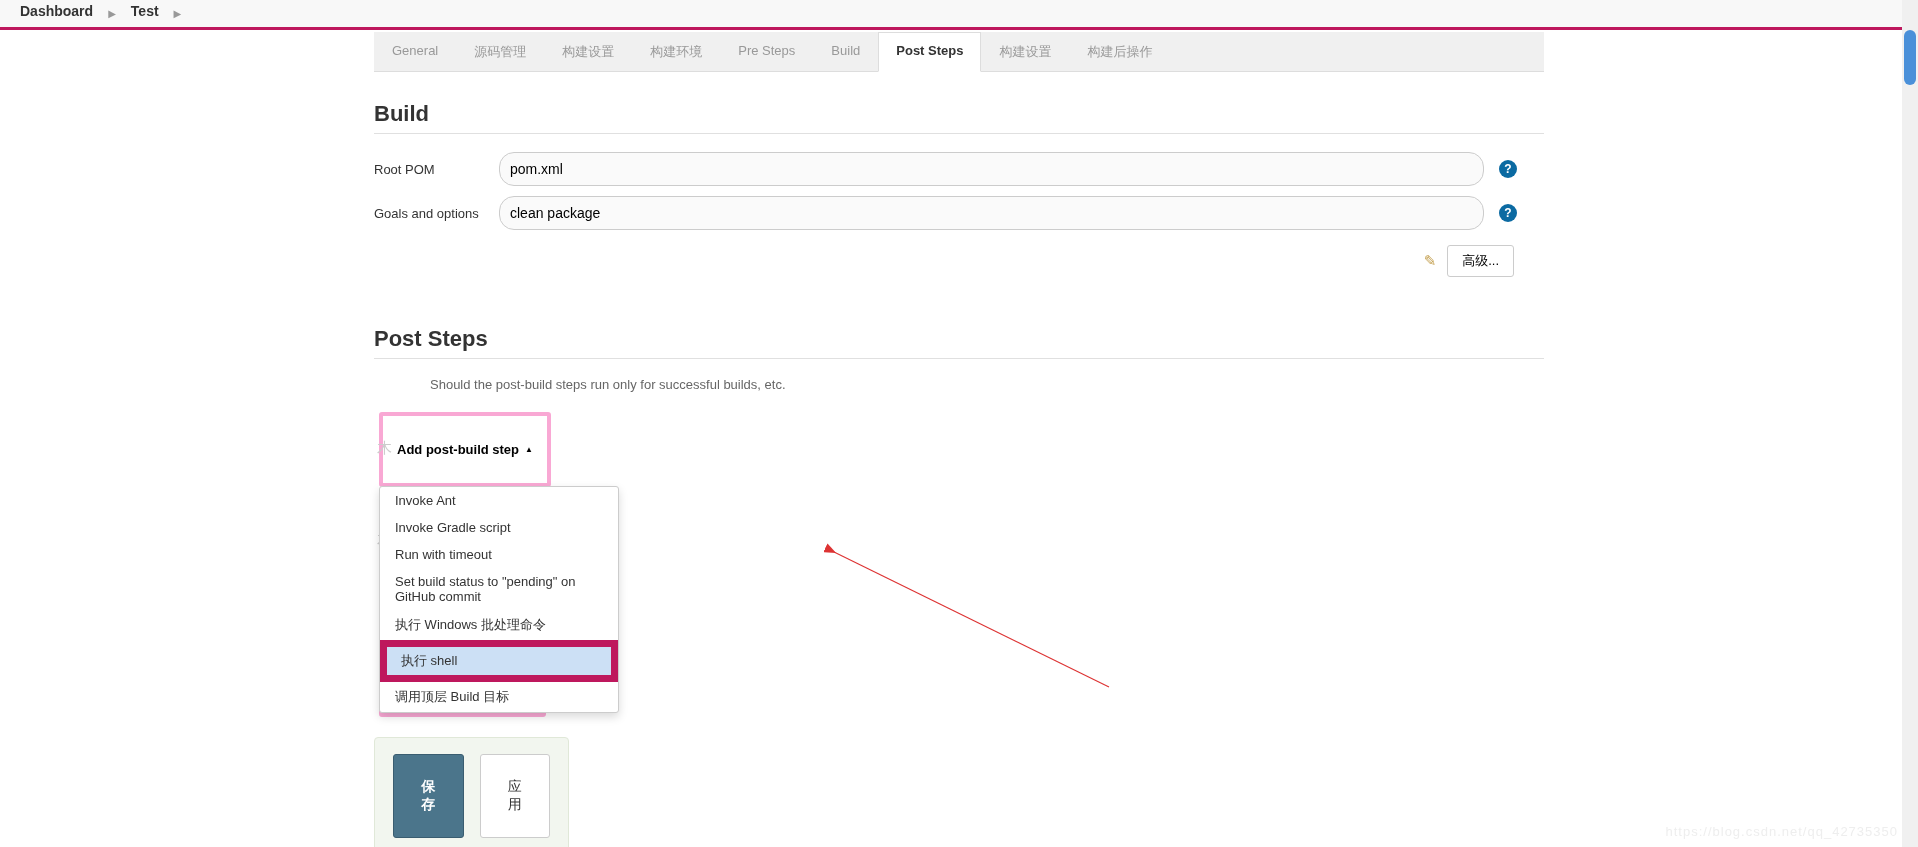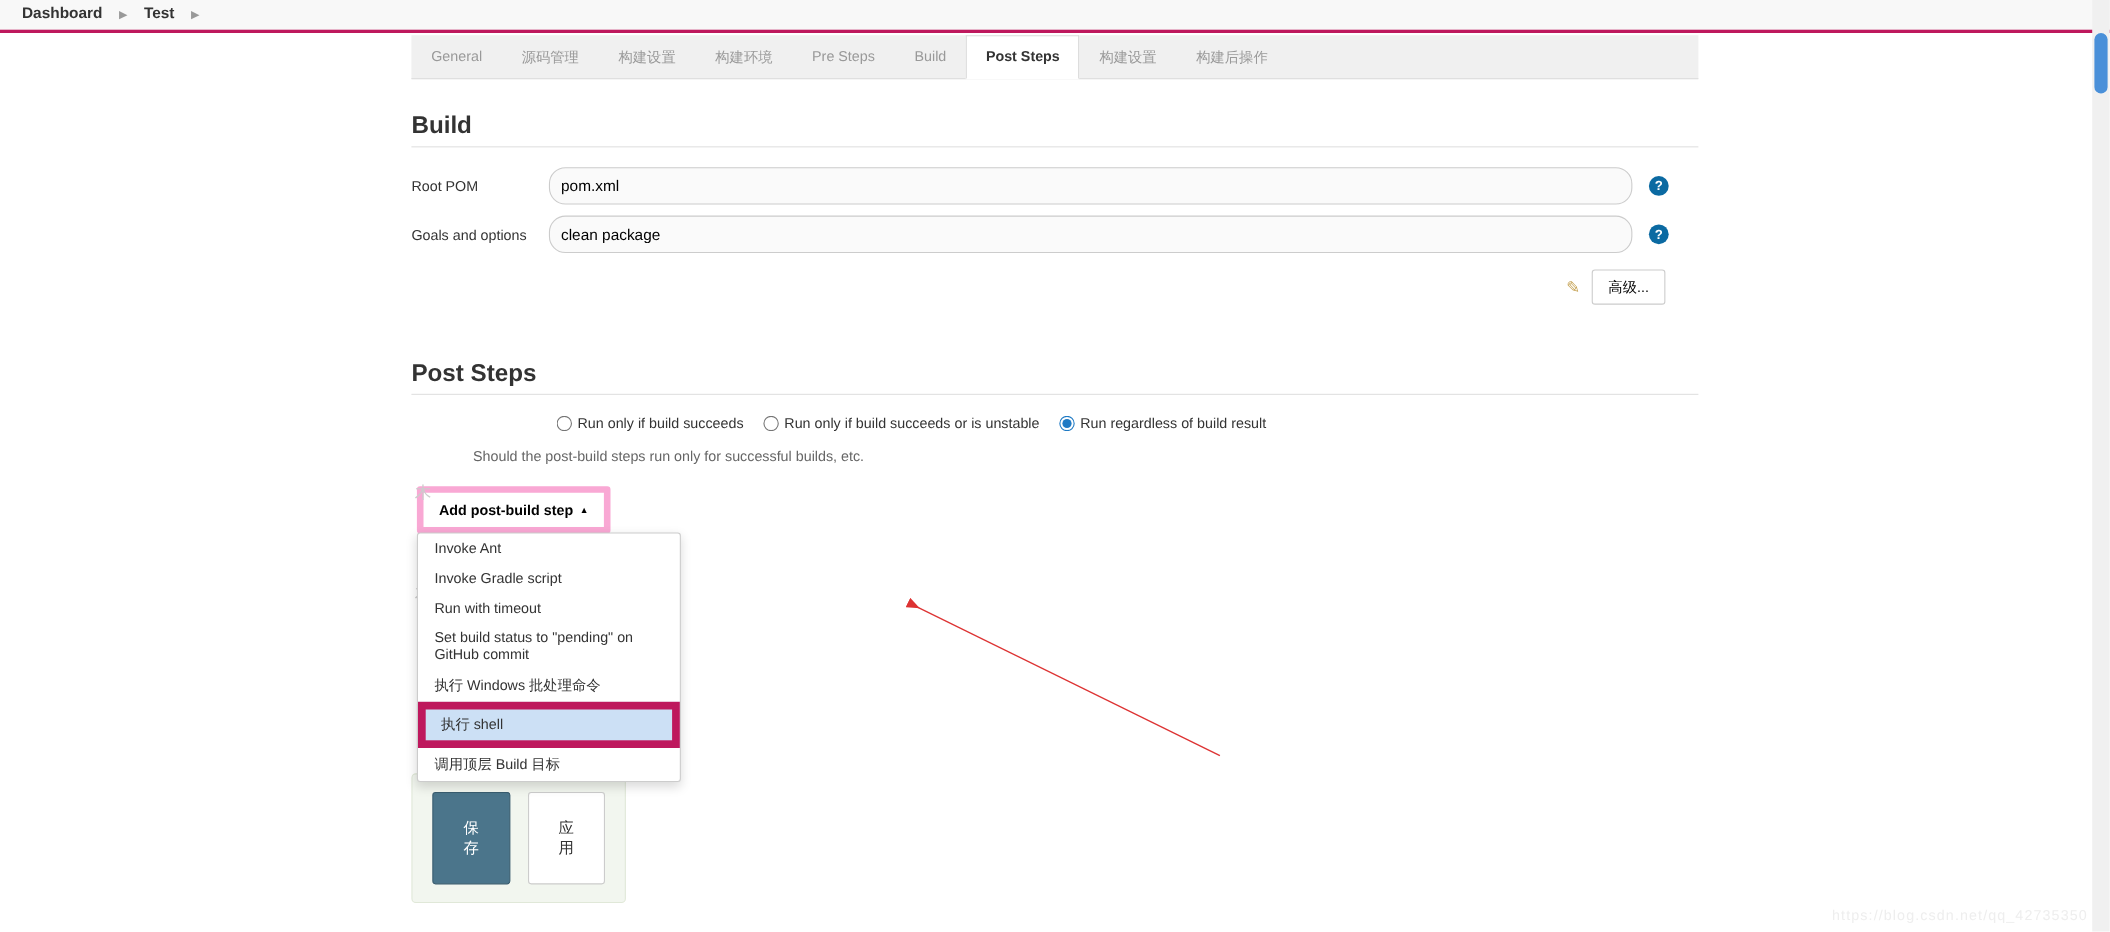--- a/index.html
+++ b/index.html
@@ -17,28 +17,28 @@
 .form-row{display:flex;align-items:center;margin:10px 0}
 .form-label{width:125px;color:#333;font-size:13px}
 .form-input{flex:1;max-width:985px;height:34px;padding:6px 10px;border:1px solid #ccc;border-radius:15px;background:#fafafa;font-size:14px}
 .help-icon{width:18px;height:18px;border-radius:50%;background:#0b6aa2;color:#fff;display:inline-flex;align-items:center;justify-content:center;font-size:12px;font-weight:bold;margin-left:15px;cursor:pointer}
 .advanced-row{display:flex;justify-content:flex-end;align-items:center;padding:5px 30px 5px 0;gap:8px}
 .btn{padding:6px 14px;border:1px solid #ccc;background:#fff;cursor:pointer;border-radius:3px;font-size:13px}
 .radio-row{display:flex;gap:18px;margin-left:132px;margin-bottom:15px;align-items:center}
 .radio-item{display:flex;align-items:center;gap:5px;font-size:13px}
 .radio-item input[type=radio]{accent-color:#1f7ac4;width:14px;height:14px}
 .help-text{margin-left:56px;color:#666;font-size:13px;margin-bottom:20px}
-.dropdown-btn{padding:8px 14px;border:6px solid #f9a8d4;background:#fff;cursor:pointer;border-radius:3px;font-size:13px;font-weight:bold;display:inline-flex;align-items:center;gap:6px}
+.dropdown-btn{padding:26px 14px;border:4px solid #f9a8d4;background:#fff;cursor:pointer;border-radius:3px;font-size:13px;font-weight:bold;display:inline-flex;align-items:center;gap:6px}
 .dropdown-btn .caret{font-size:8px}
 .dropdown-menu{position:absolute;background:#fff;border:1px solid #ccc;border-radius:3px;box-shadow:0 4px 10px rgba(0,0,0,0.15);min-width:240px;z-index:100;margin-top:-1px}
 .dropdown-item{padding:5px 14px;font-size:13px;cursor:pointer;border:1px solid transparent}
 .dropdown-item.highlighted{background:#cce0f5;border:7px solid #be185d;outline:none}
 .dropdown-container{position:relative;display:inline-block;margin-left:5px}
 .footer-actions{background:#f2f6ef;border:1px solid #e0e8d8;border-radius:4px;padding:16px 18px;display:flex;gap:16px;margin-top:20px;width:195px}
-.btn-primary{background:#4b758b;color:#fff;border:1px solid #3a5d70;padding:8px 22px;border-radius:3px;font-weight:normal;cursor:pointer;font-size:14px}
+.btn-primary{background:#4b758b;color:#fff;border:1px solid #3a5d70;padding:8px 22px;border-radius:3px;font-weight:bold;cursor:pointer;font-size:14px}
 .btn-secondary{background:#fff;color:#333;border:1px solid #ccc;padding:23px 22px;border-radius:3px;cursor:pointer;font-size:14px}
 .post-actions-btn{margin-top:152px;margin-left:5px}
 .red-arrow{position:absolute;pointer-events:none}
 .left-stub{position:absolute;left:3px;color:#ccc;font-size:15px}
 .scrollbar-track{position:absolute;right:0;top:0;width:16px;height:847px;background:#f0f0f0}
 .scrollbar-thumb{position:absolute;right:2px;top:30px;width:12px;height:55px;background:#4a90d9;border-radius:6px}
 .watermark{position:absolute;right:20px;bottom:8px;color:#eee;font-size:13px;letter-spacing:1px}
 .edit-icon{width:18px;height:18px;display:inline-flex;align-items:center;justify-content:center;color:#c4a050;font-size:15px}
 </style>
 </head>
@@ -78,34 +78,20 @@
       <span class="help-icon">?</span>
     </div>
     <div class="advanced-row">
       <span class="edit-icon">✎</span>
       <button class="btn">高级...</button>
     </div>
   </div>
 
   <div class="section">
     <div class="section-title">Post Steps</div>
-    <div class="radio-row">
-      <label class="radio-item">
-        <input type="radio" name="poststep" style="">
-        <span>Run only if build succeeds</span>
-      </label>
-      <label class="radio-item">
-        <input type="radio" name="poststep" style="">
-        <span>Run only if build succeeds or is unstable</span>
-      </label>
-      <label class="radio-item">
-        <input type="radio" name="poststep" checked="" style="">
-        <span>Run regardless of build result</span>
-      </label>
-    </div>
     <div class="help-text">Should the post-build steps run only for successful builds, etc.</div>
 
     <div class="dropdown-container">
       <button class="dropdown-btn">
         <span>Add post-build step</span>
         <span class="caret">▲</span>
       </button>
       <div class="dropdown-menu">
         <div class="dropdown-item">Invoke Ant</div>
         <div class="dropdown-item">Invoke Gradle script</div>

